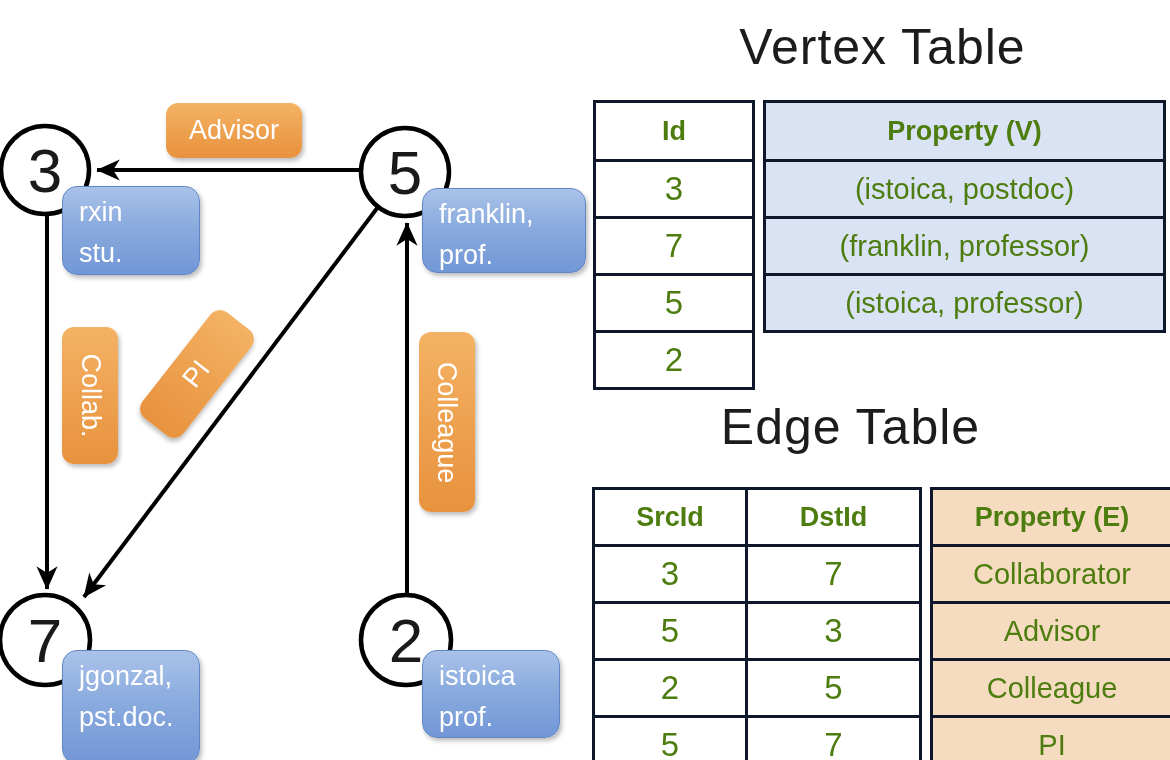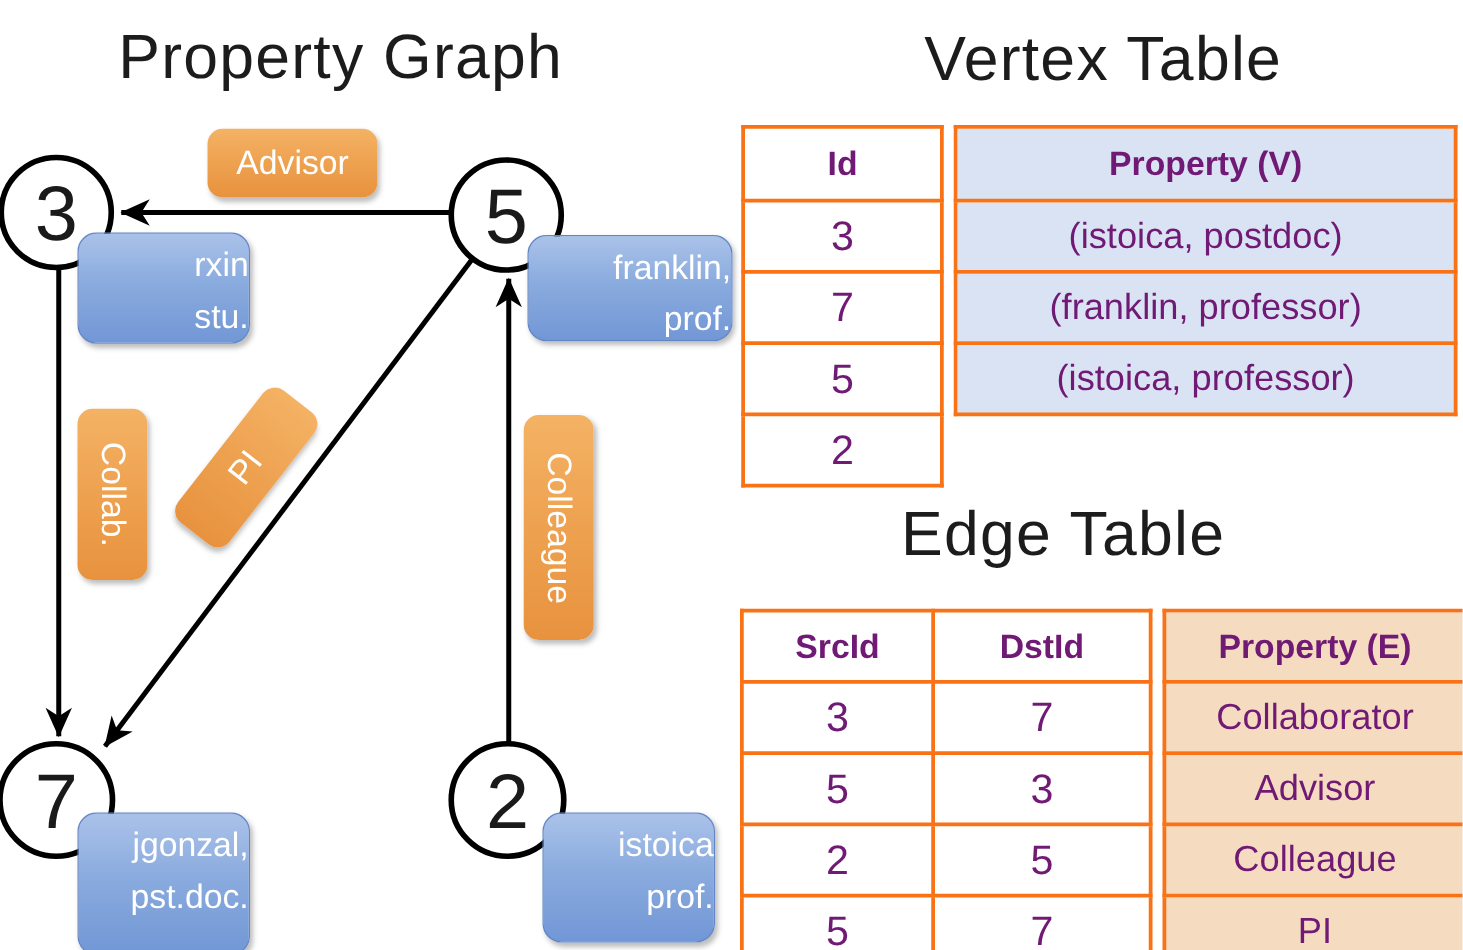--- a/index.html
+++ b/index.html
@@ -12,50 +12,49 @@
     color:#1c1c1c;white-space:nowrap;
   }
   
   #graph-panel{position:absolute;left:0;top:0;width:585px;height:760px;}
   #graph-svg{position:absolute;left:0;top:0;}
   .vbox{
     position:absolute;box-sizing:border-box;border-radius:15px;
     background:linear-gradient(180deg,#aac2e9 0%,#8aabde 45%,#7297d6 100%);
     border:1px solid #6286c5;
     box-shadow:2px 3px 4px rgba(110,110,110,.45);
-    color:#fff;font-size:27px;line-height:1.52;padding:5px 0 0 16px;text-align:right;
+    color:#fff;font-size:27px;line-height:1.52;padding:5px 0 0 16px;
   }
   .vbox div{white-space:nowrap;}
   .elabel{
     position:absolute;box-sizing:border-box;border-radius:12px;
     background:linear-gradient(180deg,#f4b264 0%,#eda04e 55%,#e8923e 100%);
     box-shadow:2px 3px 4px rgba(110,110,110,.45);
     color:#fff;font-size:27px;display:flex;align-items:center;justify-content:center;
   }
   .elabel .rot90{transform:rotate(90deg);white-space:nowrap;}
   .elabel .rotm90{transform:rotate(-90deg);white-space:nowrap;}
   
   .tblgroup{position:absolute;display:flex;gap:8px;align-items:flex-start;}
   table.dtable{border-collapse:collapse;background:#fff;table-layout:fixed;}
   table.dtable td{
-    border:3px solid #f97316;text-align:center;vertical-align:middle;
-    padding:0;color:#701a75;overflow:hidden;white-space:nowrap;
+    border:3px solid #0f172a;text-align:center;vertical-align:middle;
+    padding:0;color:#4d7c0f;overflow:hidden;white-space:nowrap;
   }
   td.hdr{font-weight:bold;font-size:27px;height:54px;}
   td.num{font-size:33px;height:54px;}
   td.propcell{font-size:29px;height:54px;}
   .bluefill{background:#dae3f3;}
   .orangefill{background:#f5dcc0;}
 </style>
 </head>
 <body>
 
 <div id="graph-panel">
 
-  <div class="title" style="left:0;top:16px;width:545px;">Property Graph</div>
 
   <svg id="graph-svg" width="585" height="760" viewBox="0 0 585 760">
     <defs>
       <marker id="arrow" viewBox="0 0 10 10" refX="9.5" refY="5" markerWidth="6.5" markerHeight="6" orient="auto" markerUnits="strokeWidth">
         <path d="M0,0.6 L9.8,5 L0,9.4 L2.8,5 Z" fill="#000"></path>
       </marker>
     </defs>
 
     <g stroke="#000" stroke-width="4">
       <line x1="361" y1="170" x2="97" y2="170" marker-end="url(#arrow)"></line>
@@ -84,21 +83,21 @@
     <div>stu.</div>
   </div>
   <div class="vbox" style="left:422px;top:188px;width:164px;height:85px;">
     <div>franklin,</div>
     <div>prof.</div>
   </div>
   <div class="vbox" style="left:62px;top:650px;width:138px;height:114px;">
     <div>jgonzal,</div>
     <div>pst.doc.</div>
   </div>
-  <div class="vbox" style="left:422px;top:650px;width:138px;height:104px;margin-left:12px;">
+  <div class="vbox" style="left:422px;top:650px;width:138px;height:88px;">
     <div>istoica</div>
     <div>prof.</div>
   </div>
 
   <div class="elabel" style="left:166px;top:103px;width:136px;height:55px;">
     <span>Advisor</span>
   </div>
   <div class="elabel" style="left:62px;top:327px;width:56px;height:137px;">
     <span class="rot90">Collab.</span>
   </div>

